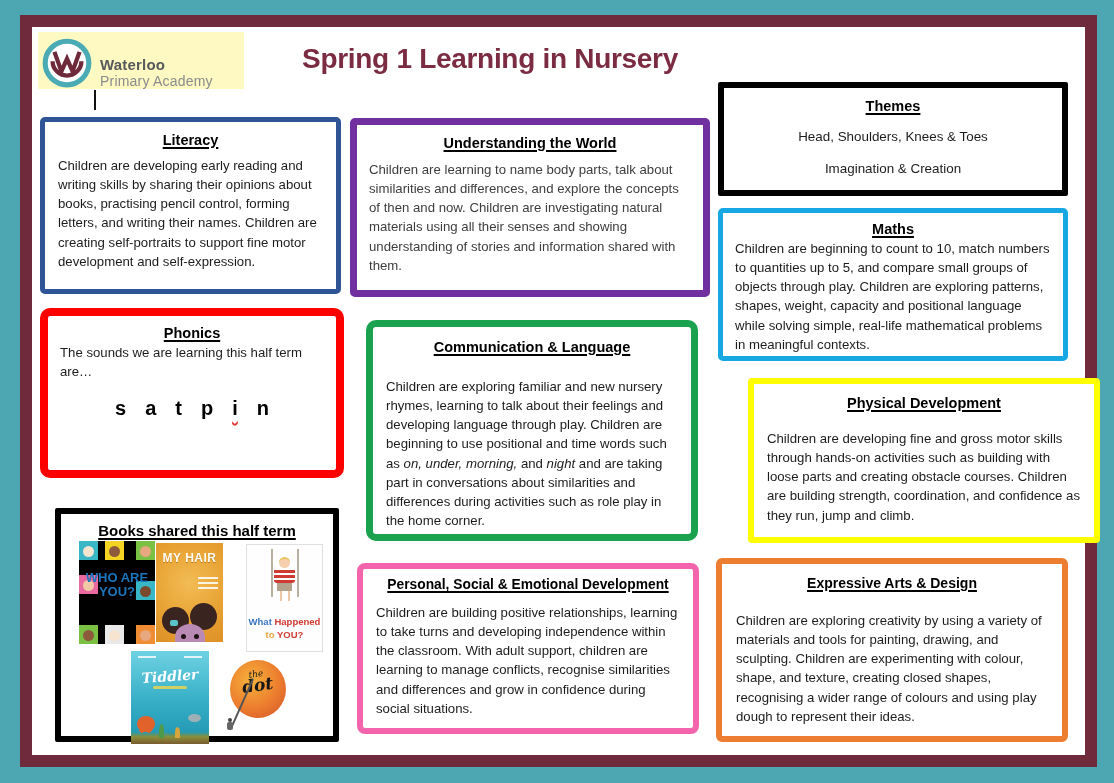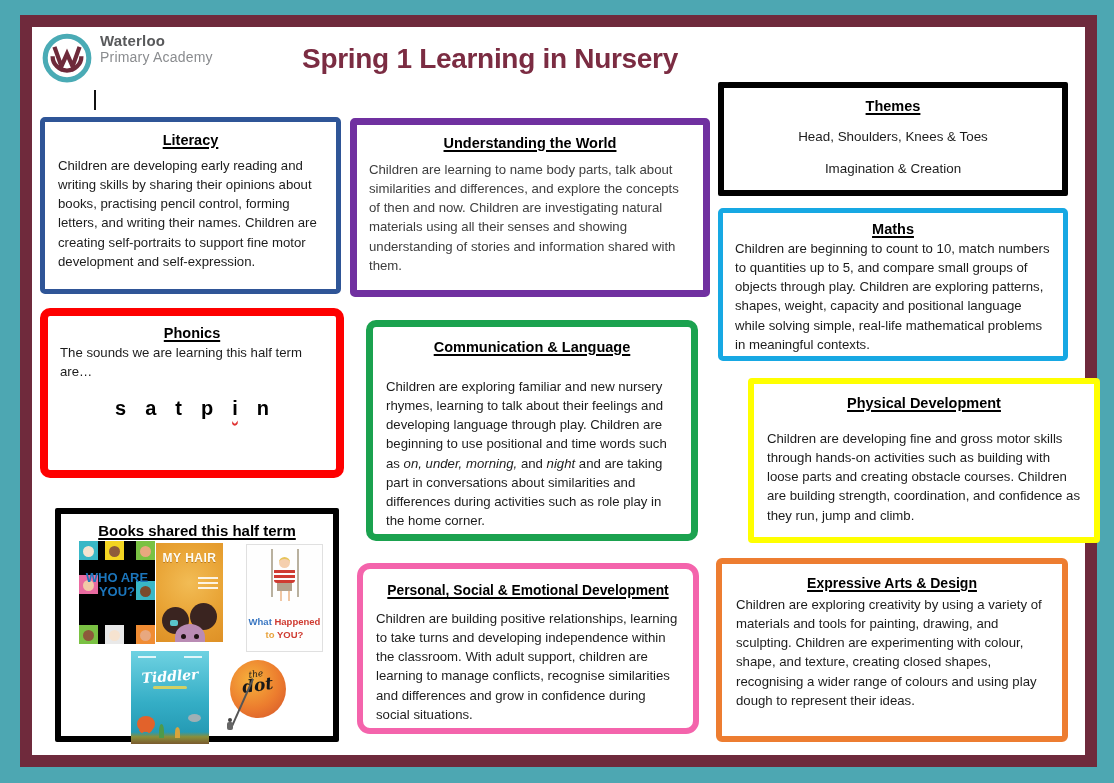--- a/index.html
+++ b/index.html
@@ -14,21 +14,21 @@
   .canvas { position: absolute; inset: 0; width: 1114px; height: 783px; }
 
   .frame {
     position: absolute; left: 20px; top: 15px; width: 1077px; height: 752px;
     background: #ffffff; border: 12px solid #6F2A3C;
   }
 
   
   .logo-wrap {
     position: absolute; left: 38px; top: 32px; width: 206px; height: 57px;
-    background: #ffffff; display: flex; align-items: flex-start; gap: 7px; padding-left: 3px;
+    background: #fef9c3; display: flex; align-items: flex-end; gap: 7px; padding-left: 3px;
   }
   .logo-text .l1 { font-size: 15px; font-weight: 700; color: #58595B; letter-spacing: .2px; }
   .logo-text .l2 { font-size: 14px; color: #8A8C8F; letter-spacing: .2px; }
   .page-title {
     position: absolute; left: 255px; top: 43px; width: 470px;
     text-align: center; font-size: 28px; font-weight: 700; color: #7B2C42;
     letter-spacing: -0.3px;
   }
   .tick { position: absolute; background: #111; }
   .tick-top { left: 94px; top: 90px; width: 2px; height: 20px; }
@@ -70,25 +70,25 @@
 
   .box-cl       { left: 366px; top: 320px; width: 332px; height: 221px; border: 7px solid #1BA24F; border-radius: 10px; padding: 12px 13px; }
   .box-cl h2 { margin-bottom: 22px; }
 
   .box-pd       { left: 748px; top: 378px; width: 352px; height: 165px; border: 6px solid #FFFF00; border-radius: 4px; padding: 11px 13px; }
   .box-pd h2 { margin-bottom: 18px; }
 
   .box-books    { left: 55px;  top: 508px; width: 284px; height: 234px; border: 6px solid #000000; border-radius: 2px; padding: 8px 6px; }
   .box-books h2 { font-size: 15px; }
 
-  .box-psed     { left: 357px; top: 563px; width: 342px; height: 171px; border: 6px solid #F464AC; border-radius: 13px; padding: 14px 13px; }
+  .box-psed     { left: 357px; top: 563px; width: 342px; height: 171px; border: 6px solid #F464AC; border-radius: 8px; padding: 8px 13px; }
   .box-psed h2 { font-size: 13.8px; margin-bottom: 11px; }
 
   .box-ead      { left: 716px; top: 558px; width: 352px; height: 184px; border: 6px solid #ED7D31; border-radius: 6px; padding: 11px 14px; }
-  .box-ead h2 { font-size: 14px; margin-bottom: 4px; }
+  .box-ead h2 { font-size: 14px; margin-bottom: 20px; }
 
   
   .cover { position: absolute; overflow: hidden; }
 
   .cover-who { left: 18px; top: 27px; width: 76px; height: 103px; background: #000000; }
   .cover-who .ttl { position: absolute; left: 0; right: 0; top: 30px; text-align: center;
       color: #1b75bb; font-weight: 700; font-size: 13px; line-height: 1.05; }
   .tile { position: absolute; width: 19px; height: 19px; }
   .tile::after { content:""; position:absolute; left:4px; top:5px; width:11px; height:11px; border-radius:50%; }
   .tile.t1 { left:0; top:0; background:#39b7c6; } .tile.t1::after{ background:#f6e3d0; }

